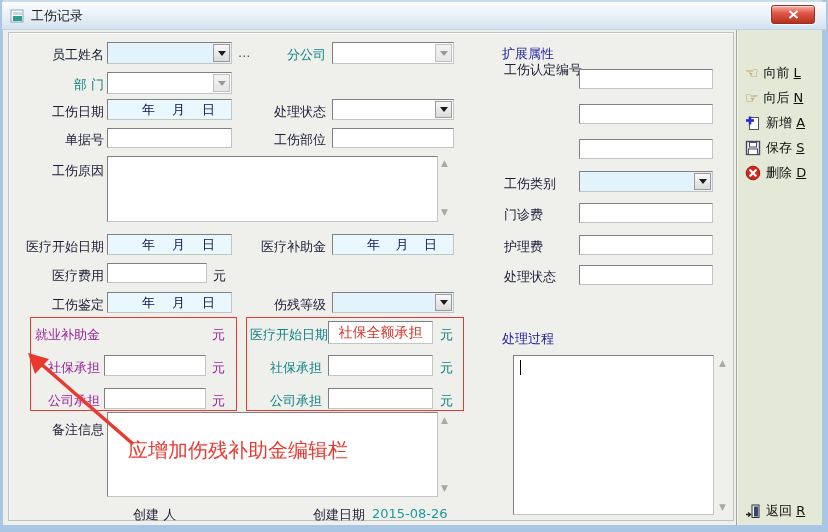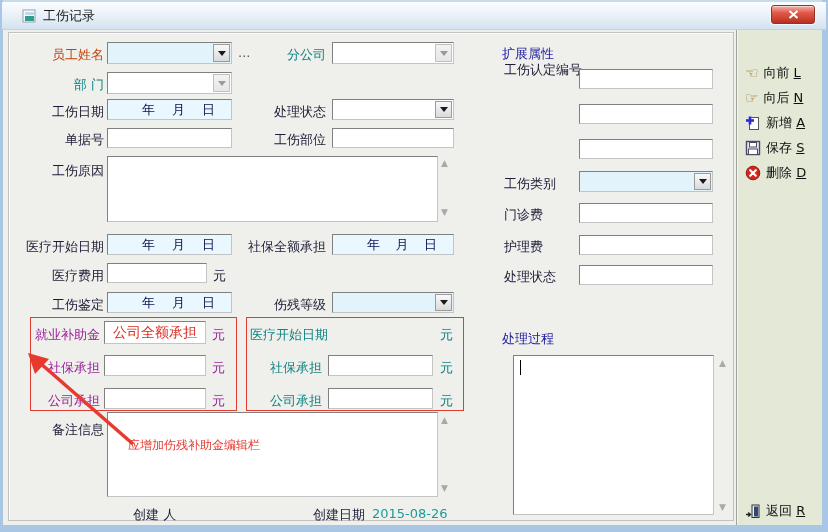--- a/index.html
+++ b/index.html
@@ -4,40 +4,40 @@
 <style>
   * { margin:0; padding:0; box-sizing:border-box; }
   html,body { width:828px; height:532px; }
   body { font-family:"DejaVu Sans",sans-serif; font-size:13px; color:#1B1B35; }
 
   #window { position:relative; width:828px; height:532px; background:#EFF0EC; overflow:hidden;
             box-shadow: inset 3px 0 0 #A9C7E4, inset -6px 0 0 #A9C7E4, inset 0 -7px 0 #A9C7E4, inset 0 2px 0 #C9DCEC; }
 
   .titlebar { position:absolute; left:2px; top:2px; right:2px; height:28px;
               background:linear-gradient(#FBFDFE,#E7EFF7 55%,#D3E2F0);
-              border-bottom:1px solid #BFD3E4; display:flex; align-items:center; gap:7px; padding-left:20px; }
+              border-bottom:1px solid #BFD3E4; display:flex; align-items:center; gap:7px; padding-left:8px; }
   .title-text { color:#1c1c1c; }
 
   .close-btn { position:absolute; top:5px; right:13px; width:44px; height:19px; border-radius:3px;
                background:linear-gradient(#F4B3A9,#E2594A 40%,#C23A28 85%,#B53022);
                border:1px solid #8F322A; box-shadow:0 0 0 1px rgba(255,255,255,.65), inset 0 1px 0 rgba(255,255,255,.55);
                display:flex; align-items:center; justify-content:center; cursor:pointer; }
 
   .main-panel { position:absolute; left:8px; top:32px; width:726px; height:489px;
                 border:1px solid #C2C2C2; box-shadow:inset 1px 1px 0 #FBFBF9; background:#EFF0EC; }
 
   .toolbar { position:absolute; left:736px; top:30px; width:86px; height:495px;
              background:#E4E8D6; border-left:1px solid #9FA39B; box-shadow:inset 1px 0 0 #F4F6EC; }
   .tb-item { position:absolute; left:8px; display:flex; align-items:center; gap:5px; color:#101010; cursor:pointer; white-space:nowrap; }
   .tb-item u { text-decoration:underline; }
   .hand-glyph { font-size:15px; color:#9C6B1F; line-height:14px; }
 
   .lbl { position:absolute; white-space:nowrap; }
   .r { text-align:right; }
-  .navy { color:#c2410c; }
+  .navy { color:#0f172a; }
   .navy2 { color:#1D1D9E; }
   .teal { color:#0D8383; }
   .purple { color:#9A1F9A; }
 
   .field { position:absolute; background:#fff; border:1px solid; border-color:#808080 #C4C4C4 #C4C4C4 #808080; }
   .lightblue { background:#E2F3FB; }
   .combo-btn { position:absolute; right:1px; top:1px; bottom:1px; width:17px;
                background:linear-gradient(#F9F9F9,#DADADA); border:1px solid #9B9B9B;
                display:flex; align-items:center; justify-content:center; cursor:pointer; }
   .combo-btn.dis { background:linear-gradient(#F3F3F3,#E6E6E6); border-color:#C0C0C0; }
@@ -45,21 +45,21 @@
   .dis .tri { border-top-color:#9a9a9a; }
 
   .datefield { background:#E9F8FE; display:flex; justify-content:space-between; align-items:center;
                padding:0 16px 0 34px; color:#10104E; }
 
   .tbox { position:absolute; background:#fff; border:1px solid; border-color:#808080 #C4C4C4 #C4C4C4 #808080; }
   .scroll-arrow { position:absolute; color:#A9A9A9; font-size:9px; cursor:pointer; }
 
   .redframe { position:absolute; border:1px solid #E23B30; }
   .red-value { color:#D93025; font-size:14px; text-align:center; line-height:21px; }
-  .red-note { position:absolute; color:#E8392F; font-size:12px; white-space:nowrap; }
+  .red-note { position:absolute; color:#E8392F; font-size:20px; white-space:nowrap; }
 
   .creator-box { position:absolute; border:1px solid #2F2F8F; background:#FFFEF2; color:#D3291D;
                  text-align:center; line-height:19px; }
   .created-val { color:#1A9B9B; }
 
   .caret { position:absolute; left:6px; top:4px; width:1px; height:15px; background:#000; }
   svg { display:block; }
 </style>
 </head>
 <body>
@@ -129,21 +129,21 @@
   <div class="tbox" style="left:107px;top:156px;width:331px;height:66px"></div>
   <span class="scroll-arrow" style="left:441px;top:158px">▲</span>
   <span class="scroll-arrow" style="left:441px;top:207px">▼</span>
 
   <div class="lbl r" style="left:18px;width:86px;top:238px">医疗开始日期</div>
   <div class="field datefield" style="left:107px;top:234px;width:125px;height:21px">
     <span>年</span>
     <span>月</span>
     <span>日</span>
   </div>
-  <div class="lbl r" style="left:240px;width:86px;top:238px">社保全额承担</div>
+  <div class="lbl r" style="left:240px;width:86px;top:238px">医疗补助金</div>
   <div class="field datefield" style="left:332px;top:234px;width:122px;height:21px">
     <span>年</span>
     <span>月</span>
     <span>日</span>
   </div>
 
   <div class="lbl r" style="left:36px;width:68px;top:267px">医疗费用</div>
   <div class="field" style="left:107px;top:263px;width:100px;height:20px"></div>
   <div class="lbl" style="left:213px;top:267px">元</div>
 
@@ -155,31 +155,31 @@
   </div>
   <div class="lbl r" style="left:262px;width:64px;top:296px">伤残等级</div>
   <div class="field lightblue" style="left:332px;top:292px;width:122px;height:21px">
     <span class="combo-btn">
         <span class="tri"></span>
       </span>
   </div>
 
   <div class="redframe" style="left:30px;top:317px;width:207px;height:94px"></div>
   <div class="lbl r purple" style="left:32px;width:68px;top:326px">就业补助金</div>
-  <div class="field red-value" style="left:104px;top:321px;width:102px;height:23px">公司全额承担</div>
   <div class="lbl purple" style="left:212px;top:326px">元</div>
   <div class="lbl r purple" style="left:32px;width:68px;top:359px">社保承担</div>
   <div class="field" style="left:104px;top:355px;width:102px;height:21px"></div>
   <div class="lbl purple" style="left:212px;top:359px">元</div>
   <div class="lbl r purple" style="left:32px;width:68px;top:392px">公司承担</div>
   <div class="field" style="left:104px;top:388px;width:102px;height:21px"></div>
   <div class="lbl purple" style="left:212px;top:392px">元</div>
 
   <div class="redframe" style="left:246px;top:317px;width:218px;height:94px"></div>
   <div class="lbl r teal" style="left:250px;width:72px;top:326px">医疗开始日期</div>
+  <div class="field red-value" style="left:328px;top:321px;width:105px;height:23px">社保全额承担</div>
   <div class="lbl teal" style="left:440px;top:326px">元</div>
   <div class="lbl r teal" style="left:250px;width:72px;top:359px">社保承担</div>
   <div class="field" style="left:328px;top:355px;width:105px;height:21px"></div>
   <div class="lbl teal" style="left:440px;top:359px">元</div>
   <div class="lbl r teal" style="left:250px;width:72px;top:392px">公司承担</div>
   <div class="field" style="left:328px;top:388px;width:105px;height:21px"></div>
   <div class="lbl teal" style="left:440px;top:392px">元</div>
 
   <div class="lbl r" style="left:36px;width:68px;top:421px">备注信息</div>
   <div class="tbox" style="left:107px;top:412px;width:331px;height:85px">

